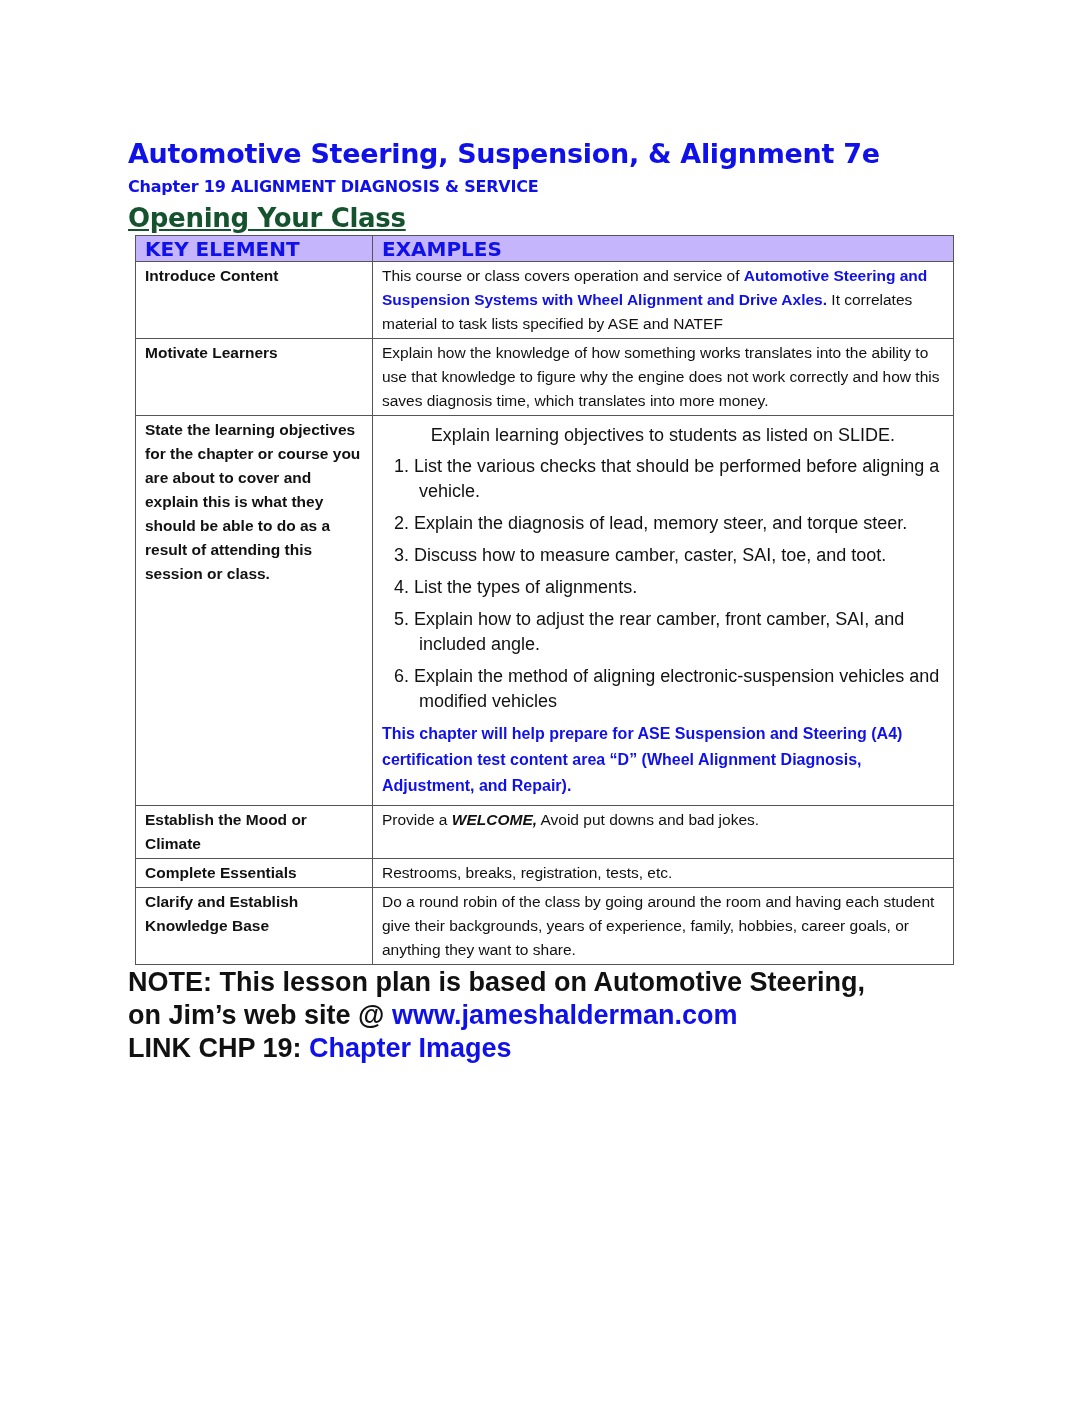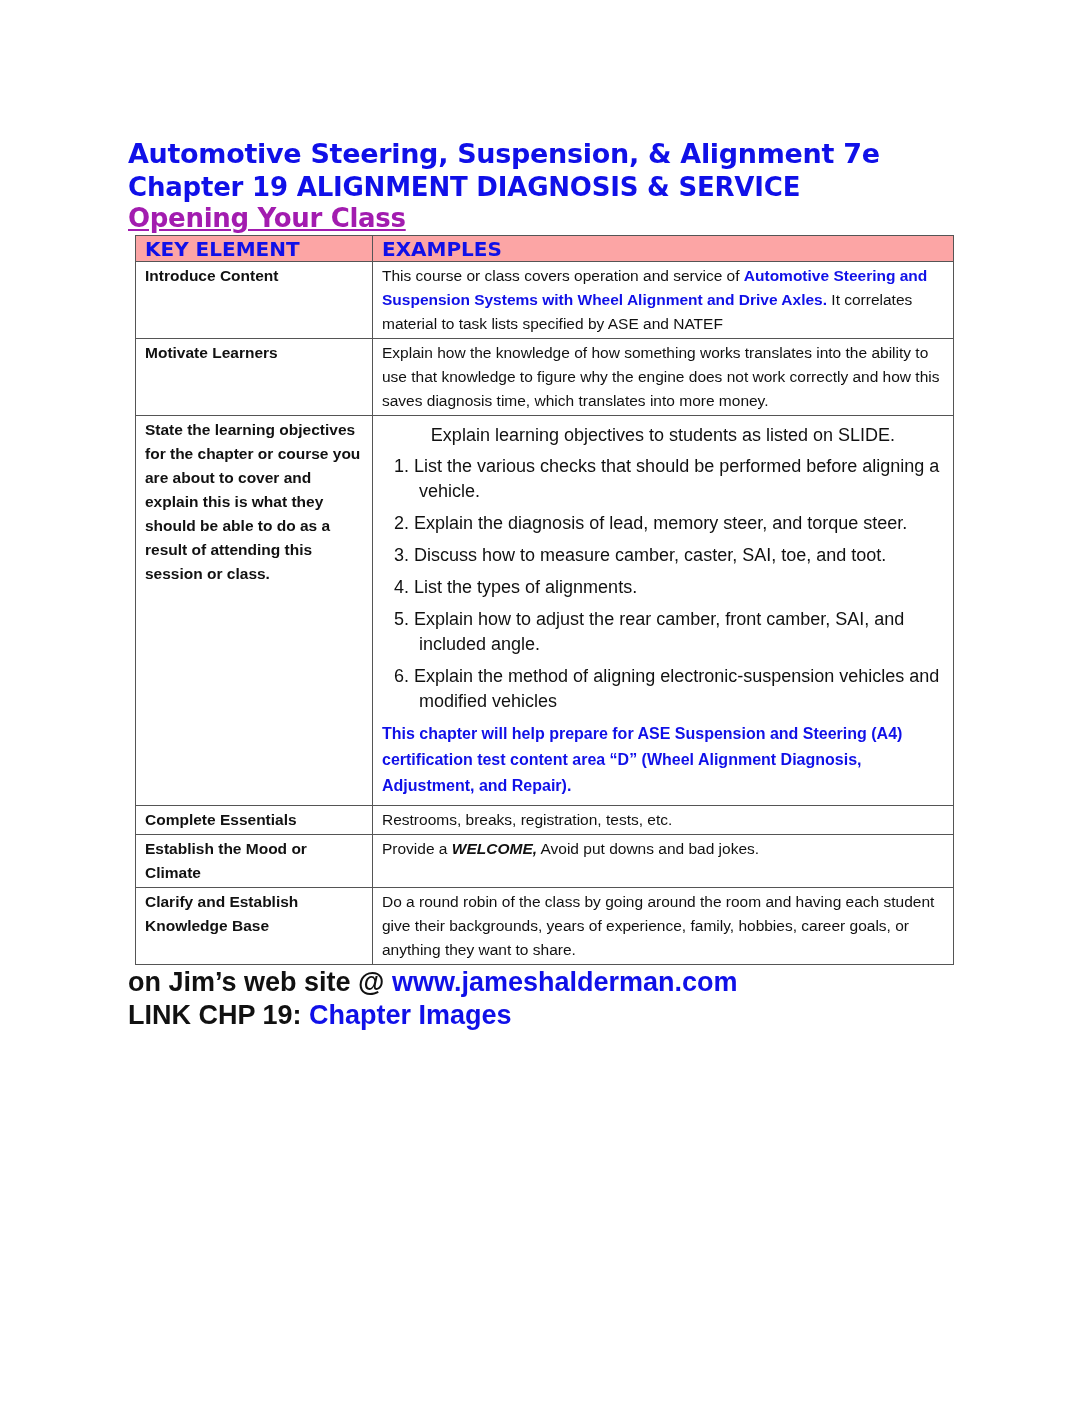--- a/index.html
+++ b/index.html
@@ -1,23 +1,23 @@
 <!DOCTYPE html>
 <html><head>
 <meta charset="utf-8">
 <style>
   html, body { margin: 0; padding: 0; background: #ffffff; }
   body { width: 1088px; height: 1408px; position: relative; font-family: "DejaVu Sans", sans-serif; color: #111; overflow: hidden; }
   .page { position: absolute; left: 128px; top: 136px; width: 830px; }
   .title { font-family: "DejaVu Sans", sans-serif; font-weight: bold; color: #1010e8; font-size: 27px; line-height: 36px; margin: 0; letter-spacing: -0.3px; }
-  .subtitle { font-family: "DejaVu Sans", sans-serif; font-weight: bold; color: #1010e8; font-size: 26px; line-height: 30px; margin: 0; letter-spacing: -0.2px; }
-  .section { font-family: "DejaVu Sans", sans-serif; font-weight: bold; color: #a21caf; font-size: 26px; line-height: 32px; margin: 0; text-decoration: underline; letter-spacing: -0.3px; }
+  .subtitle { font-family: "DejaVu Sans", sans-serif; font-weight: bold; color: #1010e8; font-size: 16px; line-height: 30px; margin: 0; letter-spacing: -0.2px; }
+  .section { font-family: "DejaVu Sans", sans-serif; font-weight: bold; color: #14532d; font-size: 26px; line-height: 32px; margin: 0; text-decoration: underline; letter-spacing: -0.3px; }
   table.plan { position: absolute; left: 7px; top: 99px; width: 818px; border-collapse: collapse; table-layout: fixed; }
   table.plan td, table.plan th { border: 1.5px solid #555; vertical-align: top; padding: 2px 9px 2px 9px; font-family: "Liberation Sans", sans-serif; }
-  table.plan th { background: #fca5a5; color: #1010e8; text-align: left; font-family: "DejaVu Sans", sans-serif; font-weight: bold; font-size: 20px; line-height: 24px; padding-top: 1px; padding-bottom: 0px; }
+  table.plan th { background: #c4b5fd; color: #1010e8; text-align: left; font-family: "DejaVu Sans", sans-serif; font-weight: bold; font-size: 20px; line-height: 24px; padding-top: 1px; padding-bottom: 0px; }
   col.c1 { width: 237px; }
   col.c2 { width: 581px; }
   td.key { font-weight: bold; font-size: 15.5px; line-height: 24px; }
   td.ex { font-size: 15.5px; line-height: 24px; }
   .blue-b { color: #1010e8; font-weight: bold; }
   .obj-intro { font-size: 18px; line-height: 26px; margin: 4px 0 6px 0; text-align: center; }
   ol.objectives { list-style: none; margin: 0; padding: 0; }
   ol.objectives li { font-size: 18px; line-height: 25px; margin: 0 0 7px 12px; padding-left: 25px; text-indent: -25px; }
   .ase-note { color: #1010e8; font-weight: bold; font-size: 16px; line-height: 26px; margin: 0 0 4px 0; }
   .note { position: absolute; left: 0; top: 830px; width: 830px; font-family: "Liberation Sans", sans-serif; font-weight: bold; font-size: 27px; line-height: 33px; color: #111; }
@@ -61,31 +61,32 @@
             <li>2. Explain the diagnosis of lead, memory steer, and torque steer.</li>
             <li>3. Discuss how to measure camber, caster, SAI, toe, and toot.</li>
             <li>4. List the types of alignments.</li>
             <li>5. Explain how to adjust the rear camber, front camber, SAI, and included angle.</li>
             <li>6.  Explain the method of aligning electronic-suspension vehicles and modified vehicles</li>
           </ol>
           <div class="ase-note">This chapter will help prepare for ASE Suspension and Steering (A4) certification test content area “D” (Wheel Alignment Diagnosis, Adjustment, and Repair).</div>
         </td>
       </tr>
       <tr>
+        <td class="key">Establish the Mood or Climate</td>
+        <td class="ex"><span>Provide a </span><b><i>WELCOME,</i></b><span> Avoid put downs and bad jokes.</span></td>
+      </tr>
+      <tr>
         <td class="key">Complete Essentials</td>
         <td class="ex">Restrooms, breaks, registration, tests, etc.</td>
-      </tr>
-      <tr>
-        <td class="key">Establish the Mood or Climate</td>
-        <td class="ex"><span>Provide a </span><b><i>WELCOME,</i></b><span> Avoid put downs and bad jokes.</span></td>
       </tr>
       <tr>
         <td class="key">Clarify and Establish Knowledge Base</td>
         <td class="ex">Do a round robin of the class by going around the room and having each student give their backgrounds, years of experience, family, hobbies, career goals, or anything they want to share.</td>
       </tr>
     </tbody>
   </table>
 
   <div class="note">
+    <div>NOTE: This lesson plan is based on Automotive Steering,</div>
     <div><span>on Jim’s web site @ </span><a>www.jameshalderman.com</a></div>
     <div><span>LINK CHP 19: </span><a>Chapter Images</a></div>
   </div>
 </div>
 
 </body></html>

